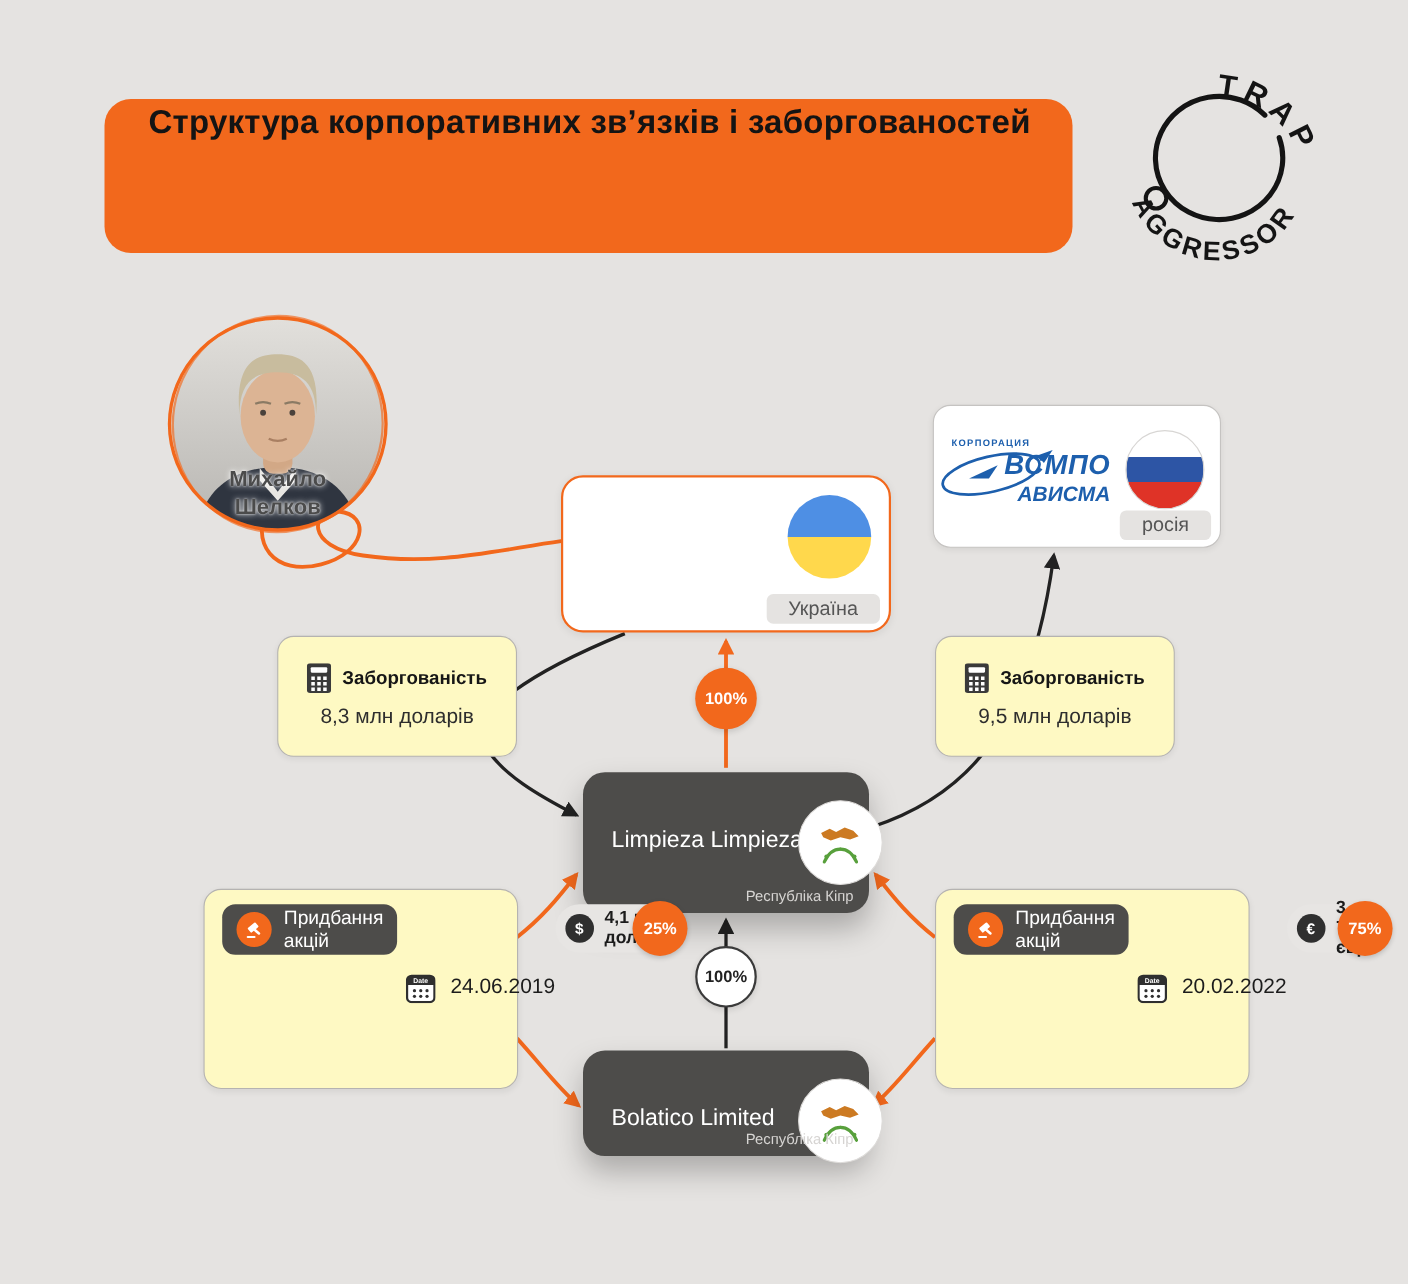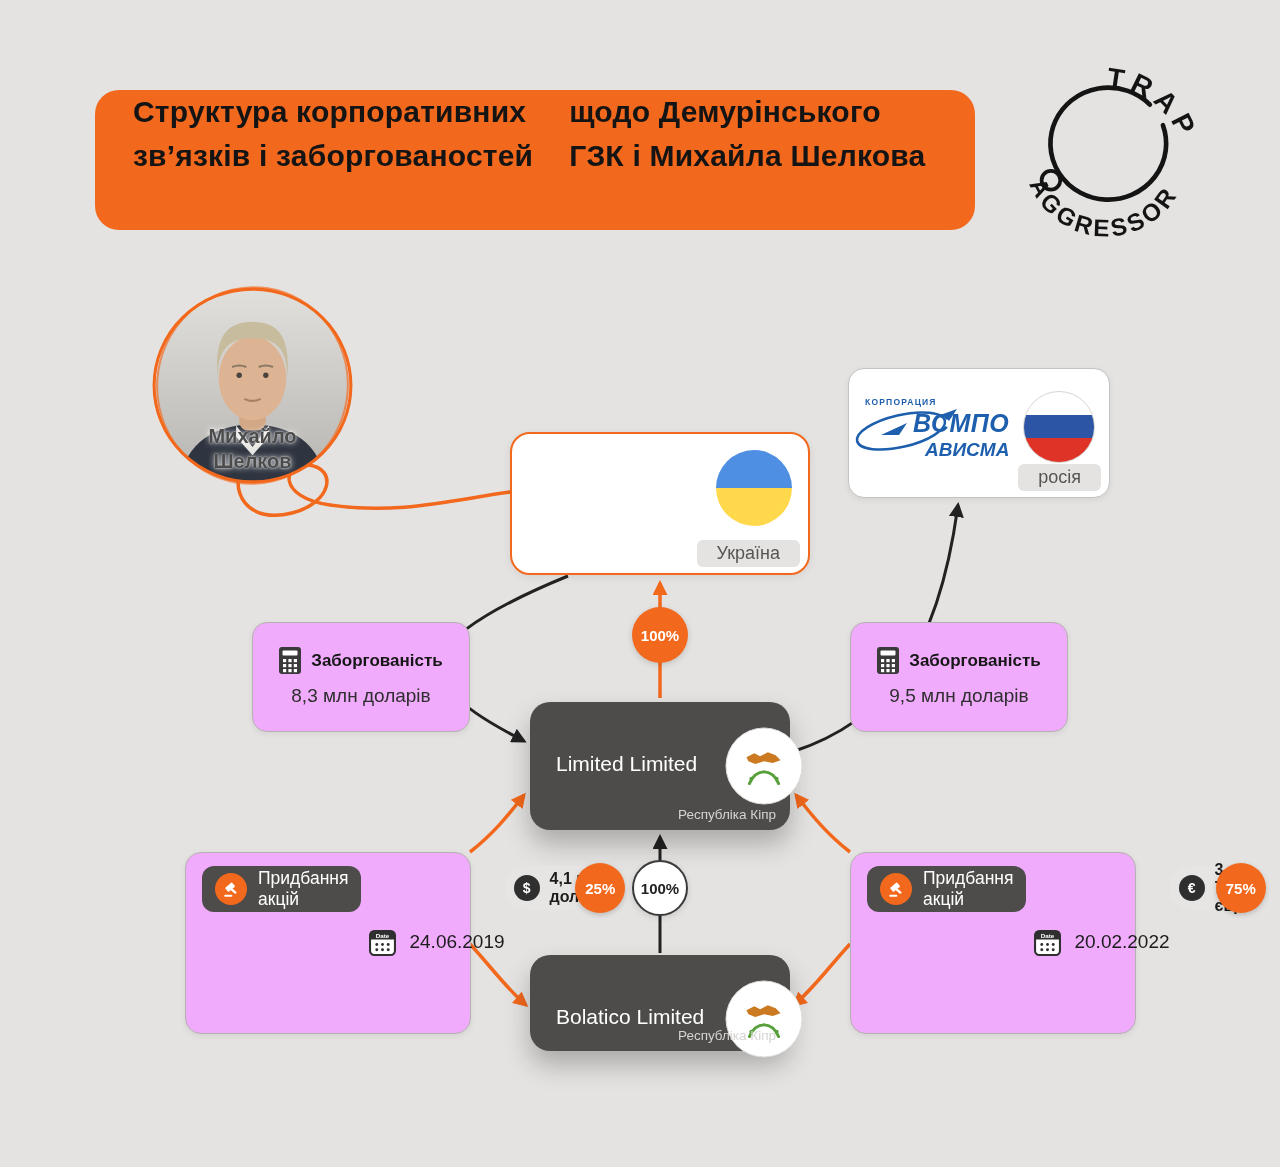--- a/index.html
+++ b/index.html
@@ -31,22 +31,22 @@
   
   .avatar { left:150px; top:283px; width:205px; height:205px; z-index:2; }
   .avatar-name{
     position:absolute; left:0; right:0; bottom:14px; text-align:center;
     font-size:20px; font-weight:600; color:#4b4b4b; line-height:1.25;
     text-shadow:0 0 6px rgba(255,255,255,.95), 0 0 2px rgba(255,255,255,.9);
   }
 
   
   .white-card{
-    background:#f0abfc; border:1.5px solid #b5b3b1; border-radius:15px;
-    box-shadow:0 2px 6px rgba(0,0,0,.07); z-index:2;margin-top:44px;
+    background:#fef9c3; border:1.5px solid #b5b3b1; border-radius:15px;
+    box-shadow:0 2px 6px rgba(0,0,0,.07); z-index:2;
   }
   .dark-card{
     background:#4D4C4A; border-radius:20px; z-index:2;
     box-shadow:0 14px 26px rgba(0,0,0,.25);
   }
   .chip{
     position:absolute; right:8px; bottom:6px;
     background:#E5E3E1; color:#555; font-size:18px;
     padding:3px 20px; border-radius:6px;
   }
@@ -177,21 +177,20 @@
 
   <path d="M 470,944 C 492,968 507,989 526,1005" fill="none" stroke="#F2681C" stroke-width="3.5" marker-end="url(#mOrange)"></path>
 
   <path d="M 850,852 C 828,835 813,817 796,795" fill="none" stroke="#F2681C" stroke-width="3.5" marker-end="url(#mOrange)"></path>
 
   <path d="M 850,944 C 828,968 813,989 794,1005" fill="none" stroke="#F2681C" stroke-width="3.5" marker-end="url(#mOrange)"></path>
 </svg>
 
 <div class="abs title-box">
   <span>Структура корпоративних зв’язків і заборгованостей</span>
-  <span>щодо Демурінського ГЗК і Михайла Шелкова</span>
 </div>
 
 <svg class="abs logo" viewBox="0 0 210 210">
   <defs>
     <path id="arcTop" d="M 28,82 A 84,84 0 0 1 182,82"></path>
     <path id="arcBot" d="M 20,126 A 88,88 0 0 0 190,126"></path>
   </defs>
   <path d="M 152,50 A 62,60 0 1 0 166,72" fill="none" stroke="#141414" stroke-width="5" stroke-linecap="round"></path>
   <circle cx="46" cy="131" r="10" fill="none" stroke="#141414" stroke-width="4"></circle>
   <text font-size="30" font-weight="700" letter-spacing="6" fill="#141414">
@@ -293,21 +292,21 @@
           <rect x="9.4" y="22" width="3.2" height="3.2"></rect>
           <rect x="14.8" y="22" width="3.2" height="3.2"></rect>
       </g>
     </svg>
     <span class="debt-label">Заборгованість</span>
   </div>
   <div class="debt-amount">9,5 млн доларів</div>
 </div>
 
 <div class="abs dark-card limpieza">
-  <div class="dark-name">Limited Limited</div>
+  <div class="dark-name">Limpieza Limpieza</div>
   <svg class="flag-cy" viewBox="0 0 80 80">
     <circle cx="40" cy="40" r="39" fill="#fff" stroke="#dddbd9" stroke-width="1"></circle>
     <path d="M22,31 L30,27 L36,30 L44,26 L52,29 L57,34 L49,37 L40,35 L31,38 L24,35 Z" fill="#cc7a22"></path>
     <path d="M25,58 C29,49 35,46 40,46" fill="none" stroke="#58a03c" stroke-width="3" stroke-linecap="round"></path>
     <path d="M55,58 C51,49 45,46 40,46" fill="none" stroke="#58a03c" stroke-width="3" stroke-linecap="round"></path>
     <circle cx="27" cy="53" r="2" fill="#58a03c"></circle>
       <circle cx="53" cy="53" r="2" fill="#58a03c"></circle>
   </svg>
   <div class="country-dark">Республіка Кіпр</div>
 </div>

